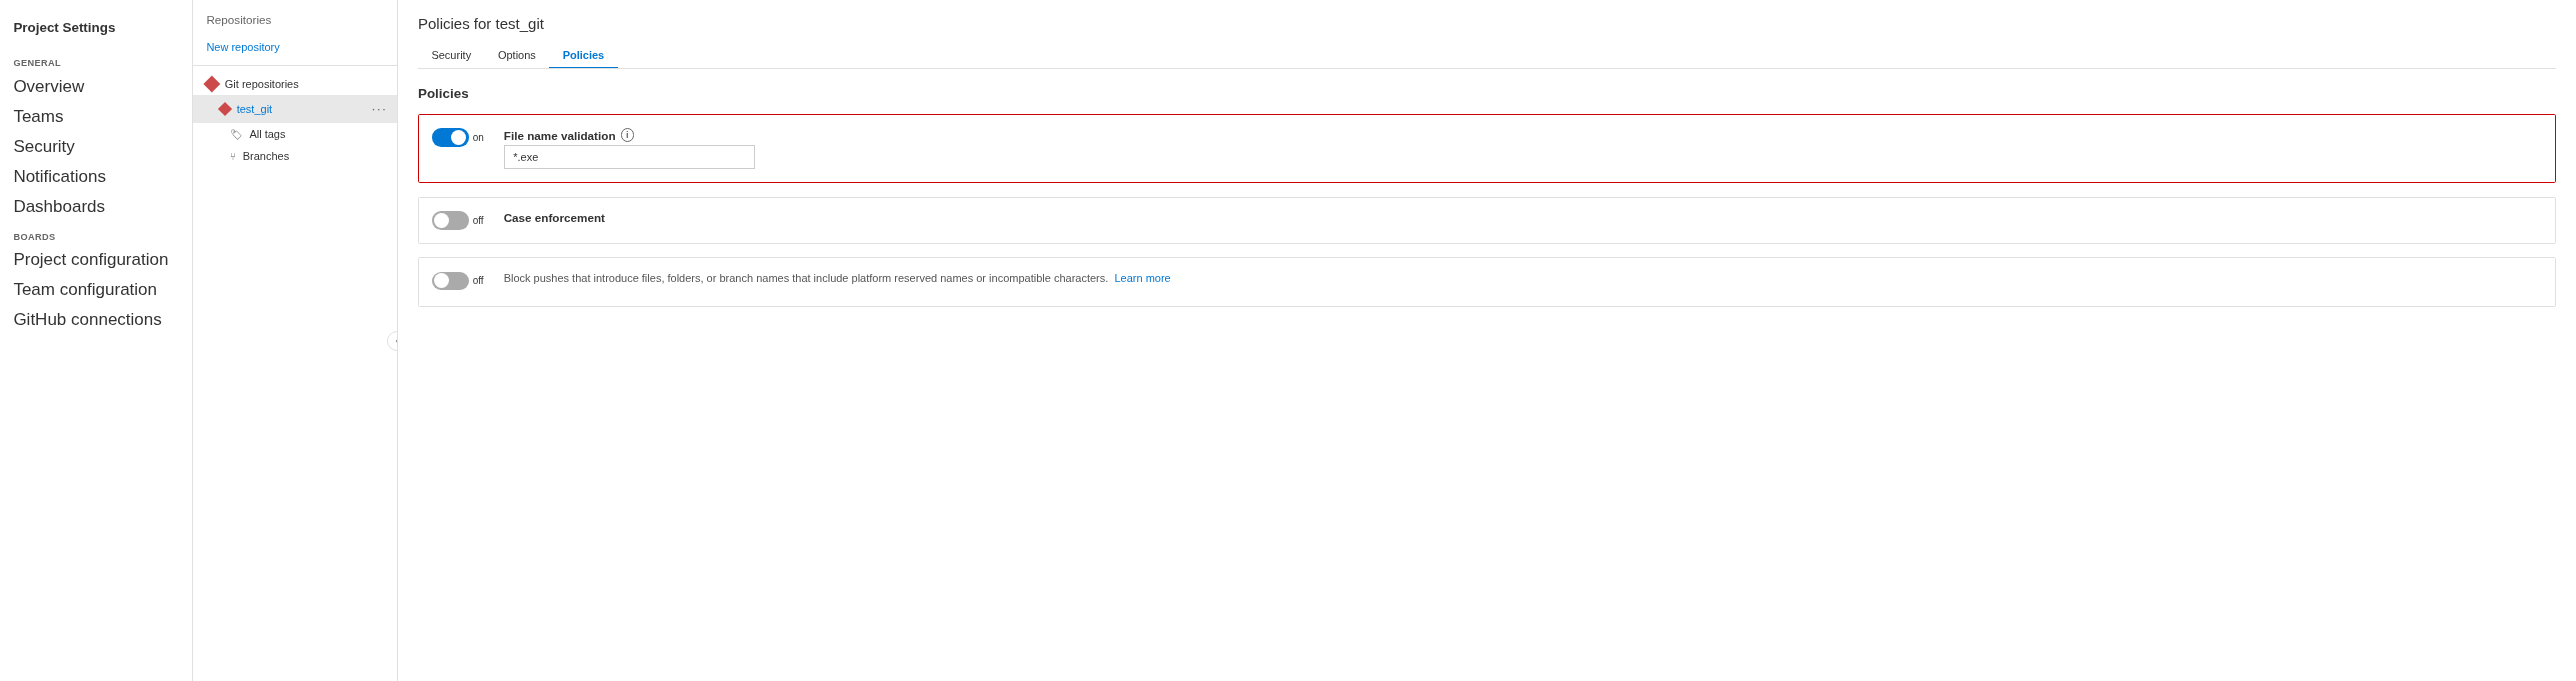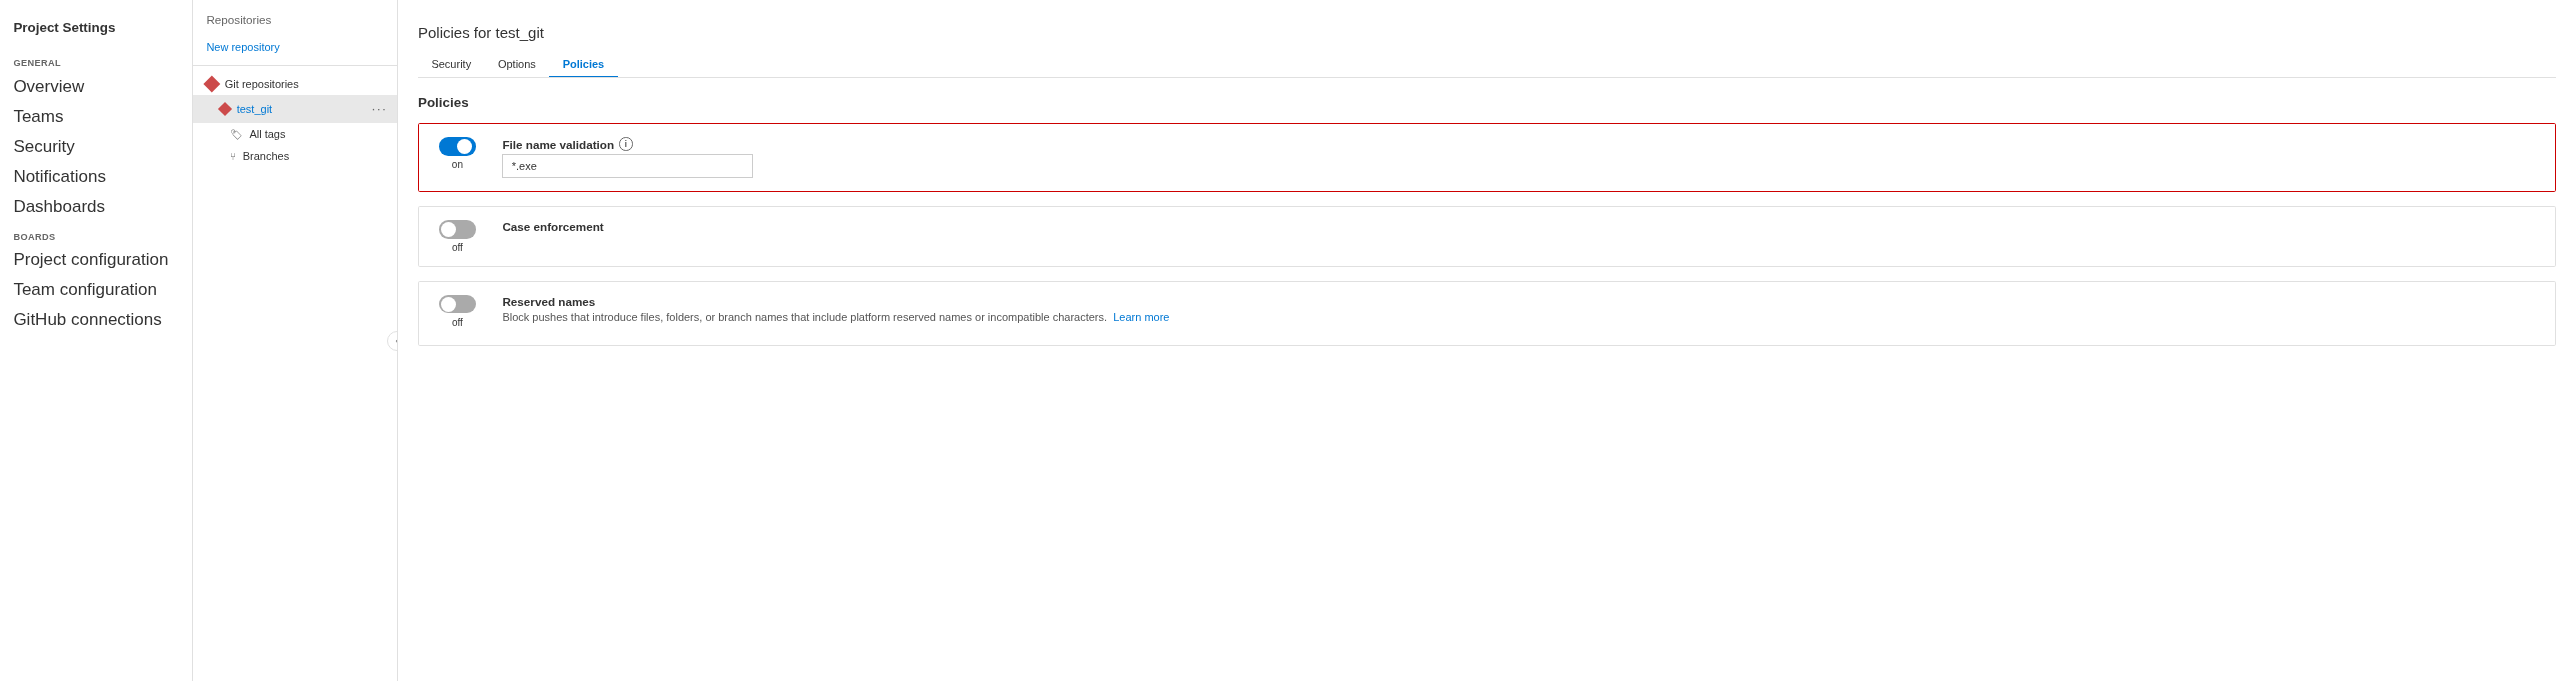--- a/index.html
+++ b/index.html
@@ -145,21 +145,21 @@
       cursor: pointer;
       font-size: 8.4px;
       color: #666;
       z-index: 10;
     }
 
     
     .main-content {
       flex: 1;
       overflow-y: auto;
-      padding: 24px 20px;
+      padding: 15px 20px;
     }
 
     .page-title {
       font-size: 15px;
       font-weight: 400;
       color: #333;
       margin-bottom: 10px;
     }
 
     
@@ -202,21 +202,21 @@
       border: 1.7px solid #cc0000;
     }
 
     .policy-row {
       display: flex;
       align-items: flex-start;
       gap: 20px;
     }
     .policy-toggle-area {
       display: flex;
-      flex-direction: column;
+      flex-direction: row;
       align-items: center;
       gap: 3.3px;
       min-width: 50px;
     }
     .policy-status-label {
       font-size: 10px;
       color: #333;
     }
     .policy-content {
       flex: 1;
@@ -397,23 +397,20 @@
     <div class="policy-row">
       <div class="policy-toggle-area">
         <label class="toggle-switch">
           <div class="toggle-track off">
             <div class="toggle-thumb"></div>
           </div>
         </label>
         <span class="policy-status-label">off</span>
       </div>
       <div class="policy-content">
-        <div class="policy-title">
-          <span>Reserved names</span>
-        </div>
         <div class="policy-description">
           <span>Block pushes that introduce files, folders, or branch names that include platform reserved names or incompatible characters.</span>
           &nbsp;<a class="learn-more" href="#">Learn more</a>
         </div>
       </div>
     </div>
   </div>
 </div>
 
 

